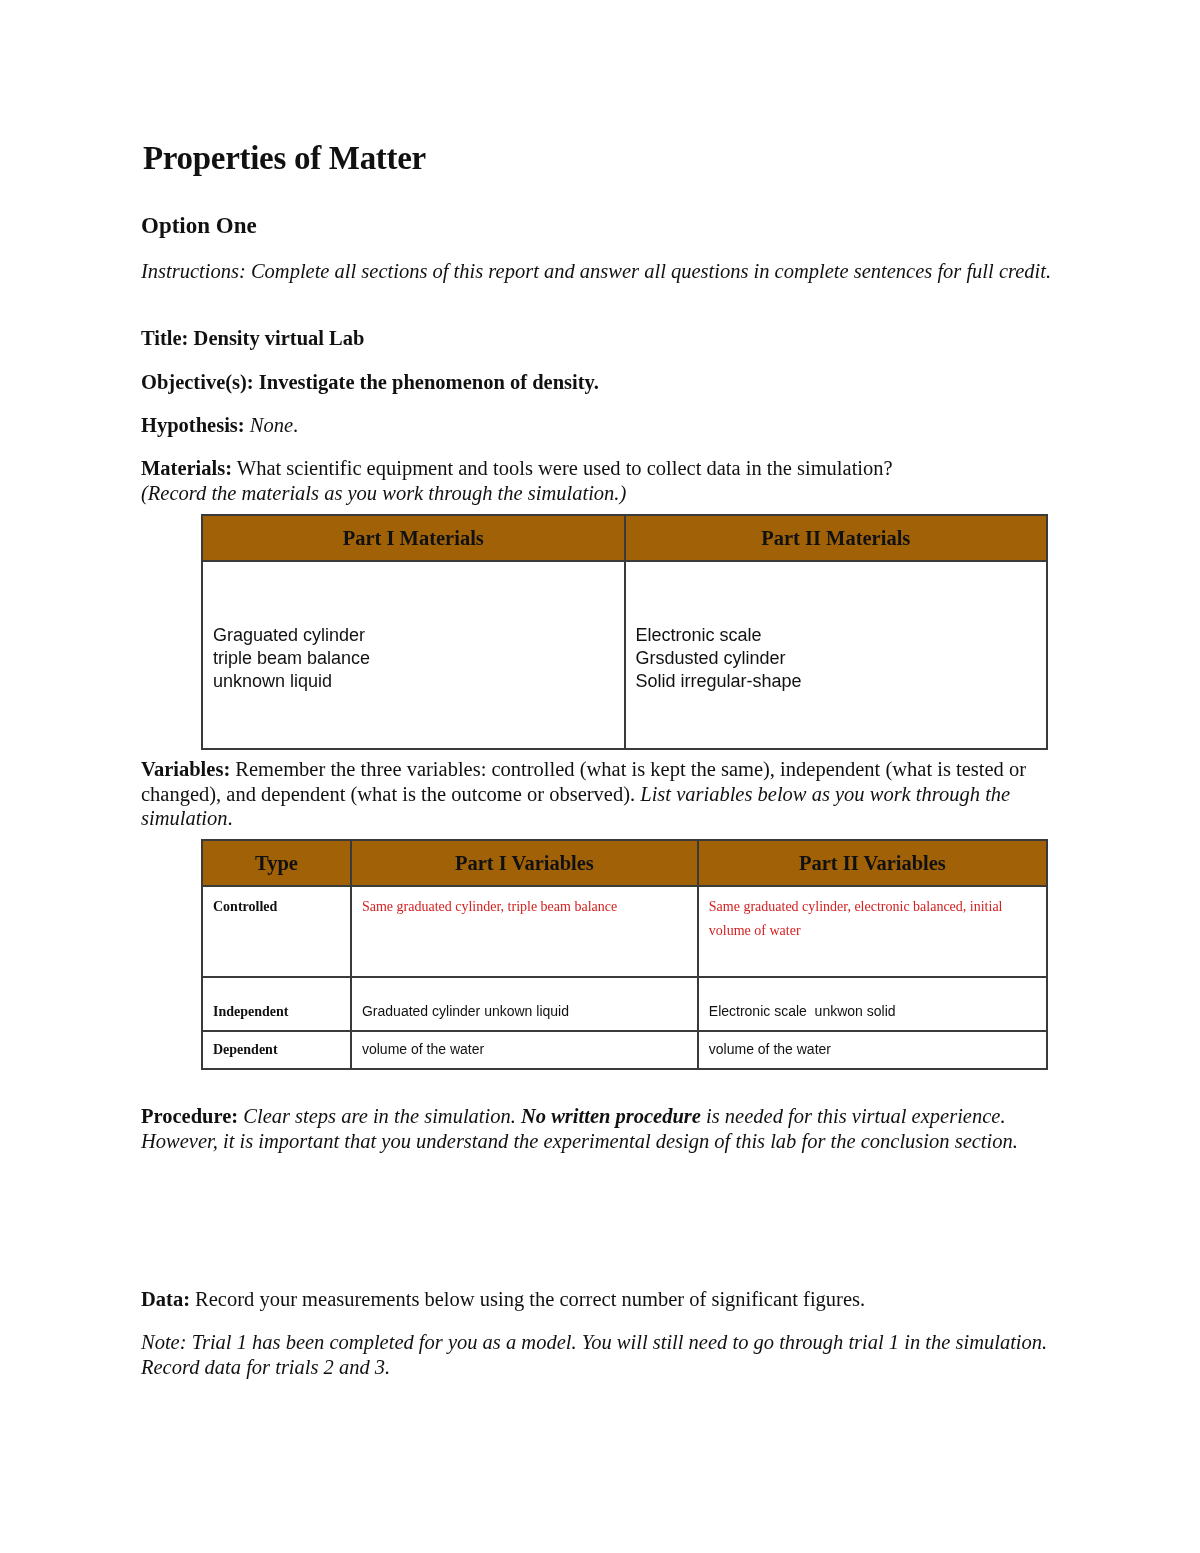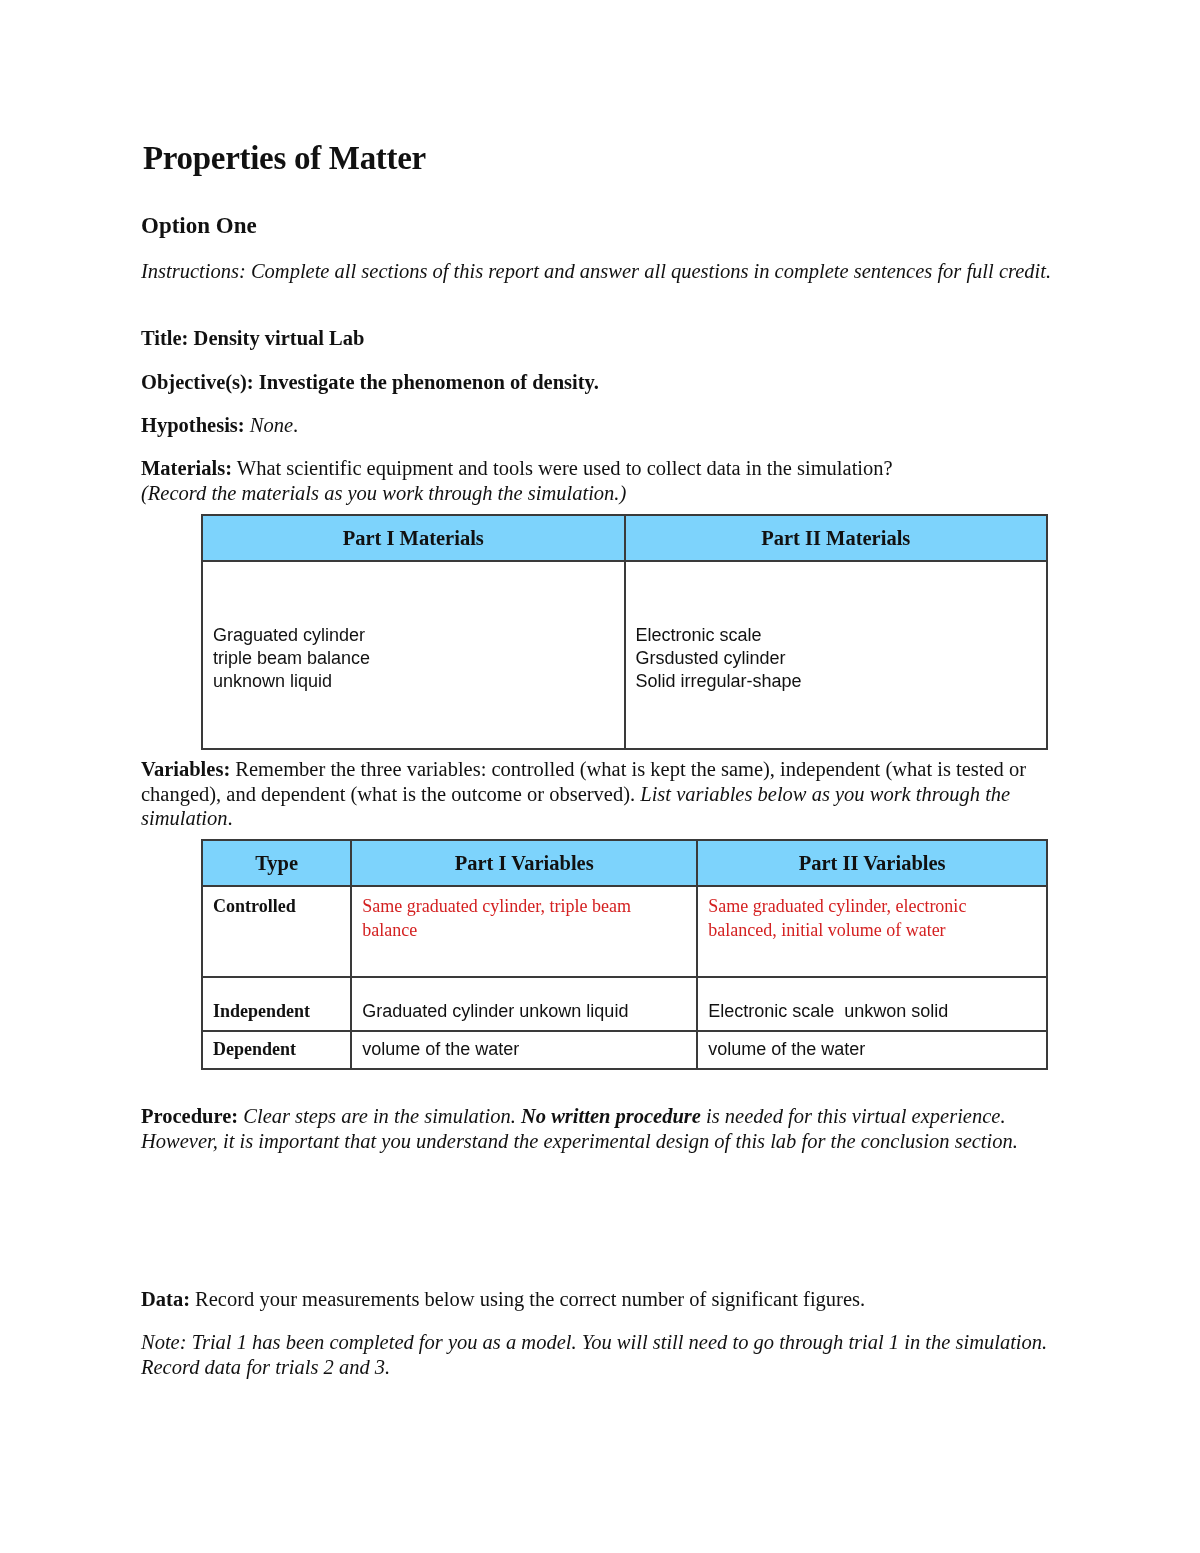--- a/index.html
+++ b/index.html
@@ -7,31 +7,31 @@
   .page { position: absolute; left: 141px; top: 0; width: 912px; }
   .title { position: absolute; top: 138px; left: 0; font-size: 33px; font-weight: bold; margin: 2px; letter-spacing: -0.3px; }
   .h2 { position: absolute; top: 213px; left: 0; font-size: 23px; font-weight: bold; margin: 0; }
   .para { position: absolute; left: 0; width: 912px; font-size: 20.5px; line-height: 24.5px; margin: 0; }
   .italic { font-style: italic; }
   .bold { font-weight: bold; }
   .red { color: #d42020; border-radius: 7px; }
 
   table.grid { position: absolute; border-collapse: collapse; font-family: "Liberation Serif", serif; }
   table.grid th, table.grid td { border: 2px solid #3a3a3a; vertical-align: top; }
-  table.grid th { background: #7dd3fc; font-weight: bold; font-size: 20.5px; text-align: center; vertical-align: middle; }
+  table.grid th { background: #a16207; font-weight: bold; font-size: 20.5px; text-align: center; vertical-align: middle; }
   .sans { font-family: "Liberation Sans", "DejaVu Sans", sans-serif; font-size: 18px; line-height: 23px; }
 
   #materials { left: 201px; top: 514px; width: 847px; }
   #materials th { height: 42px; }
   #materials td { height: 186px; padding: 0 10px; vertical-align: middle; }
   #materials td .list { padding-top: 6px; }
 
   #variables { left: 201px; top: 839px; width: 847px; }
   #variables th { height: 42px; }
-  #variables td { font-size: 18px; line-height: 23.5px; padding: 8px 10px; }
+  #variables td { font-size: 14px; line-height: 23.5px; padding: 8px 10px; }
   #variables td.type { font-weight: bold; padding-left: 10px; }
   #variables tr.r-ctrl td { height: 73px; }
   #variables tr.r-ind td { height: 28px; vertical-align: middle; padding-top: 20px; padding-bottom: 4px; }
   #variables tr.r-dep td { height: 28px; vertical-align: middle; padding-top: 4px; padding-bottom: 4px; }
 </style>
 </head>
 <body>
 
 <div class="page">
 

